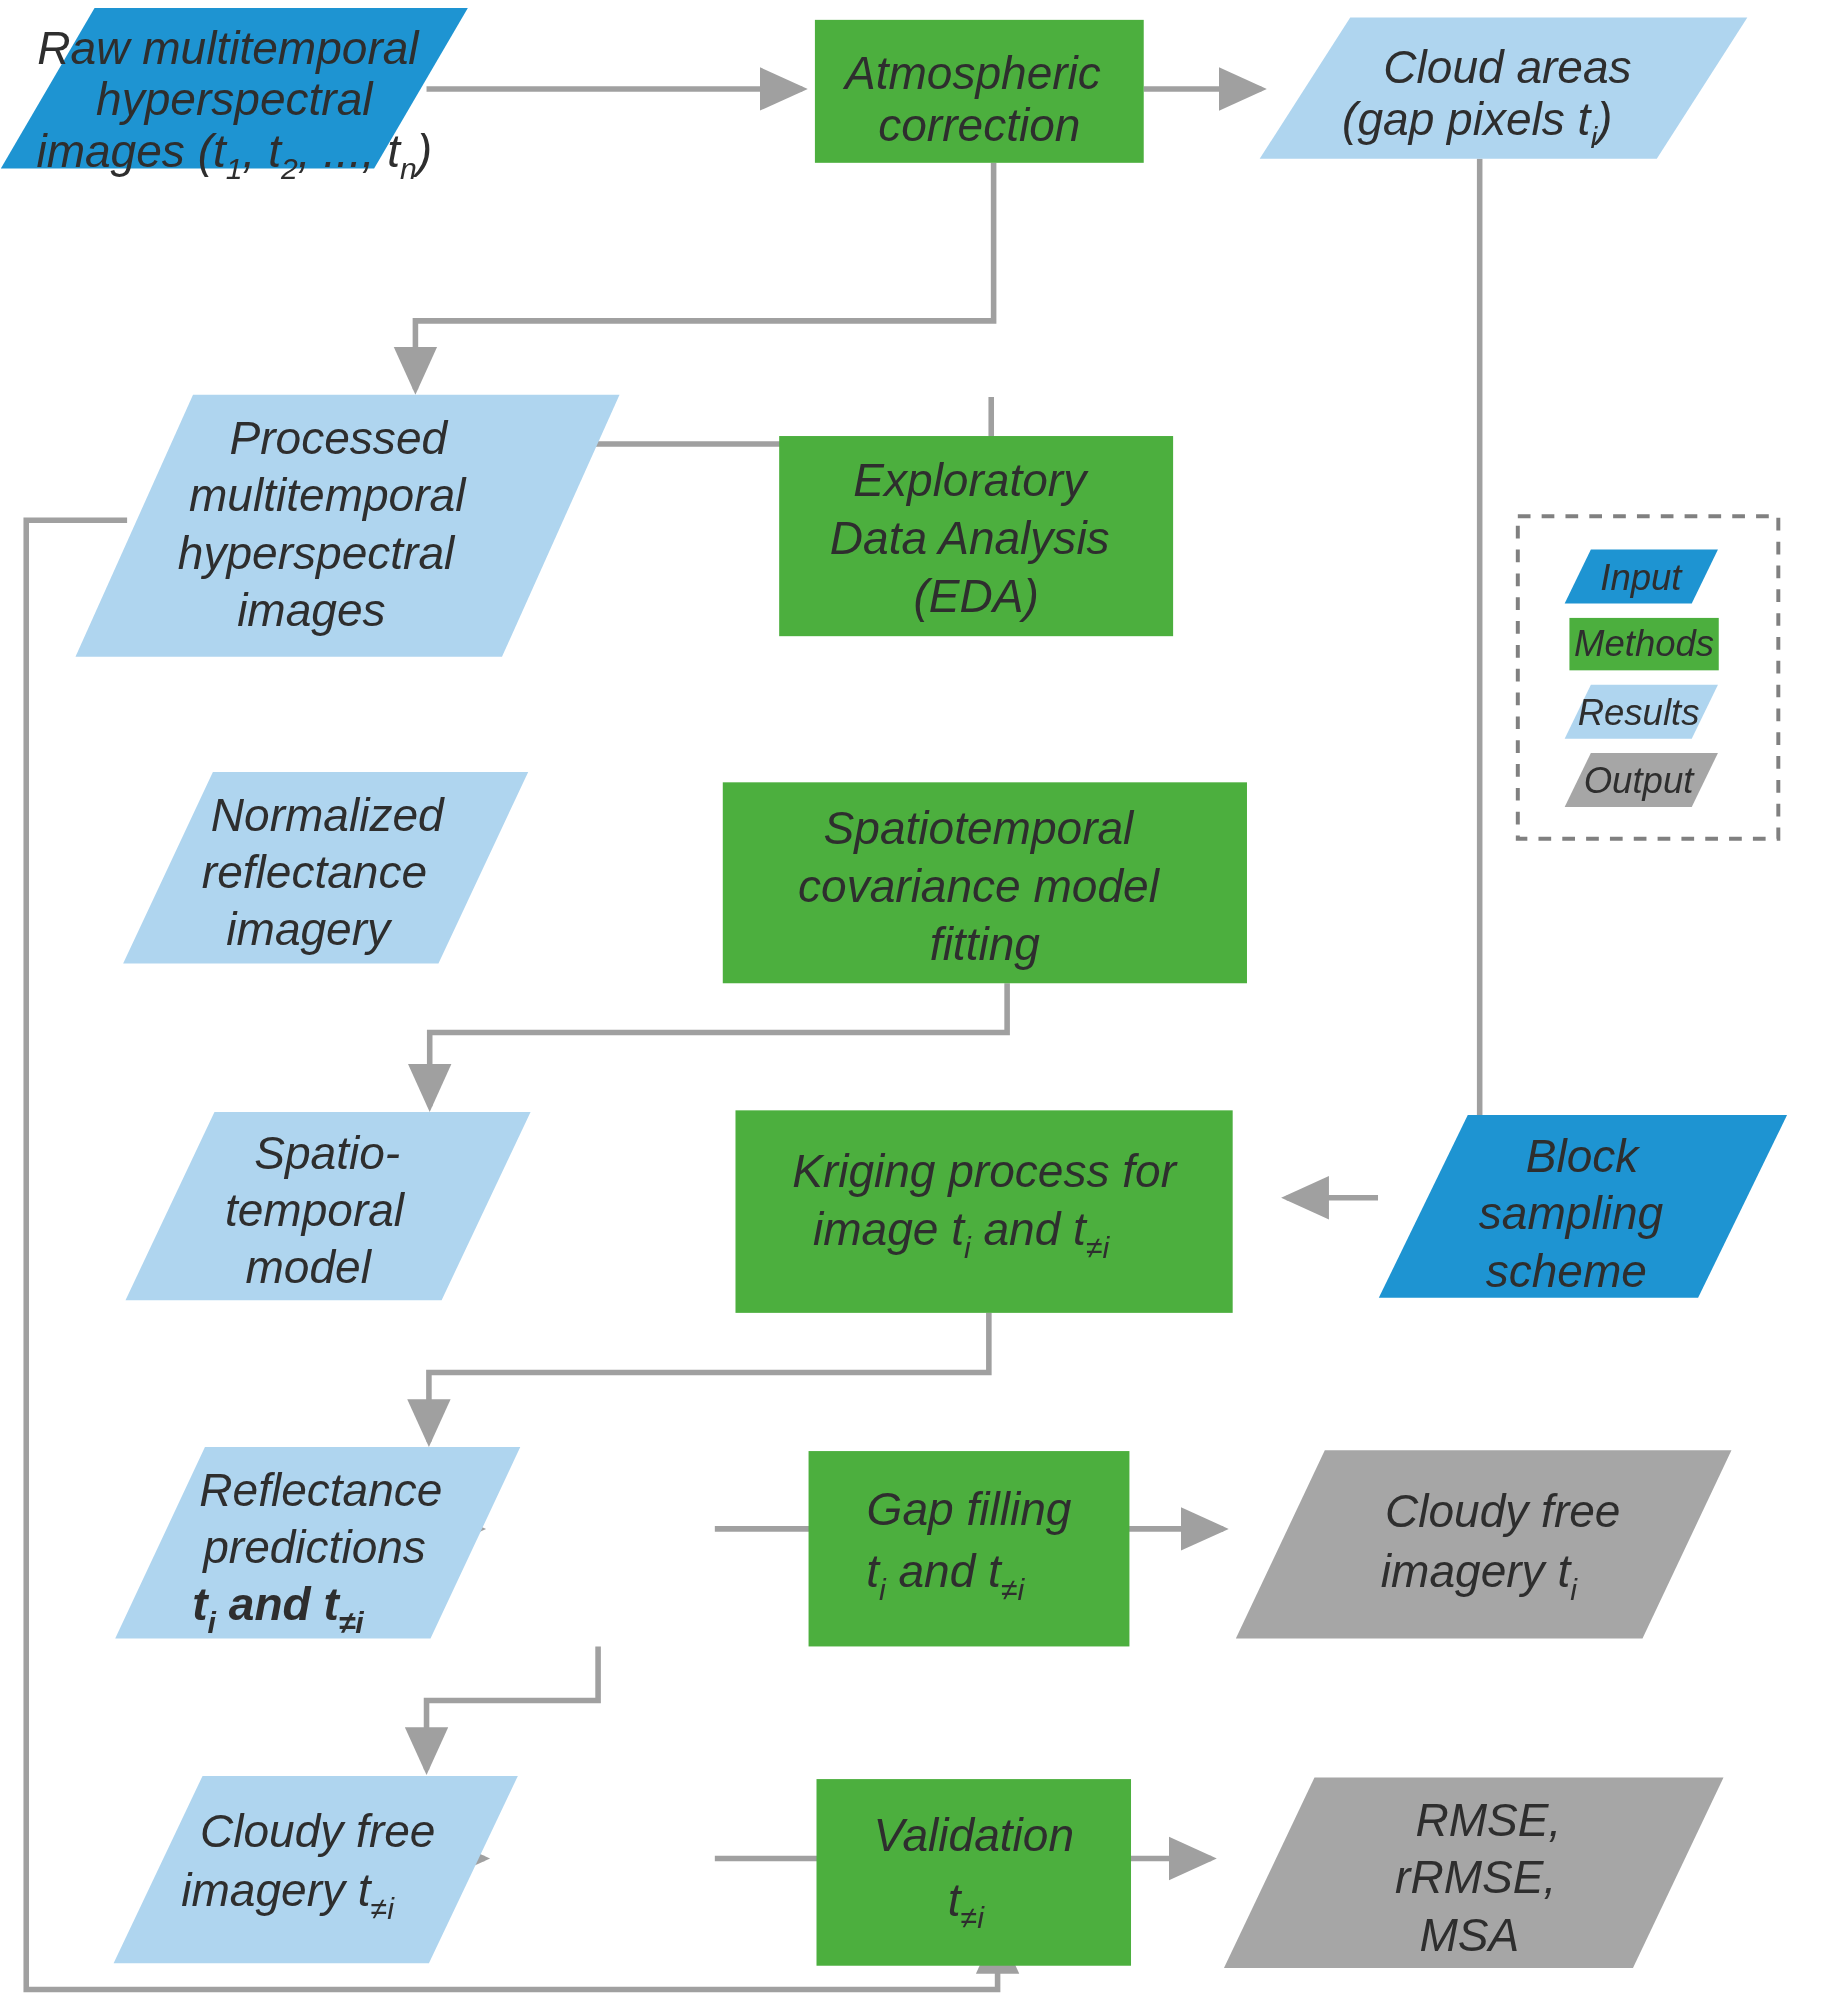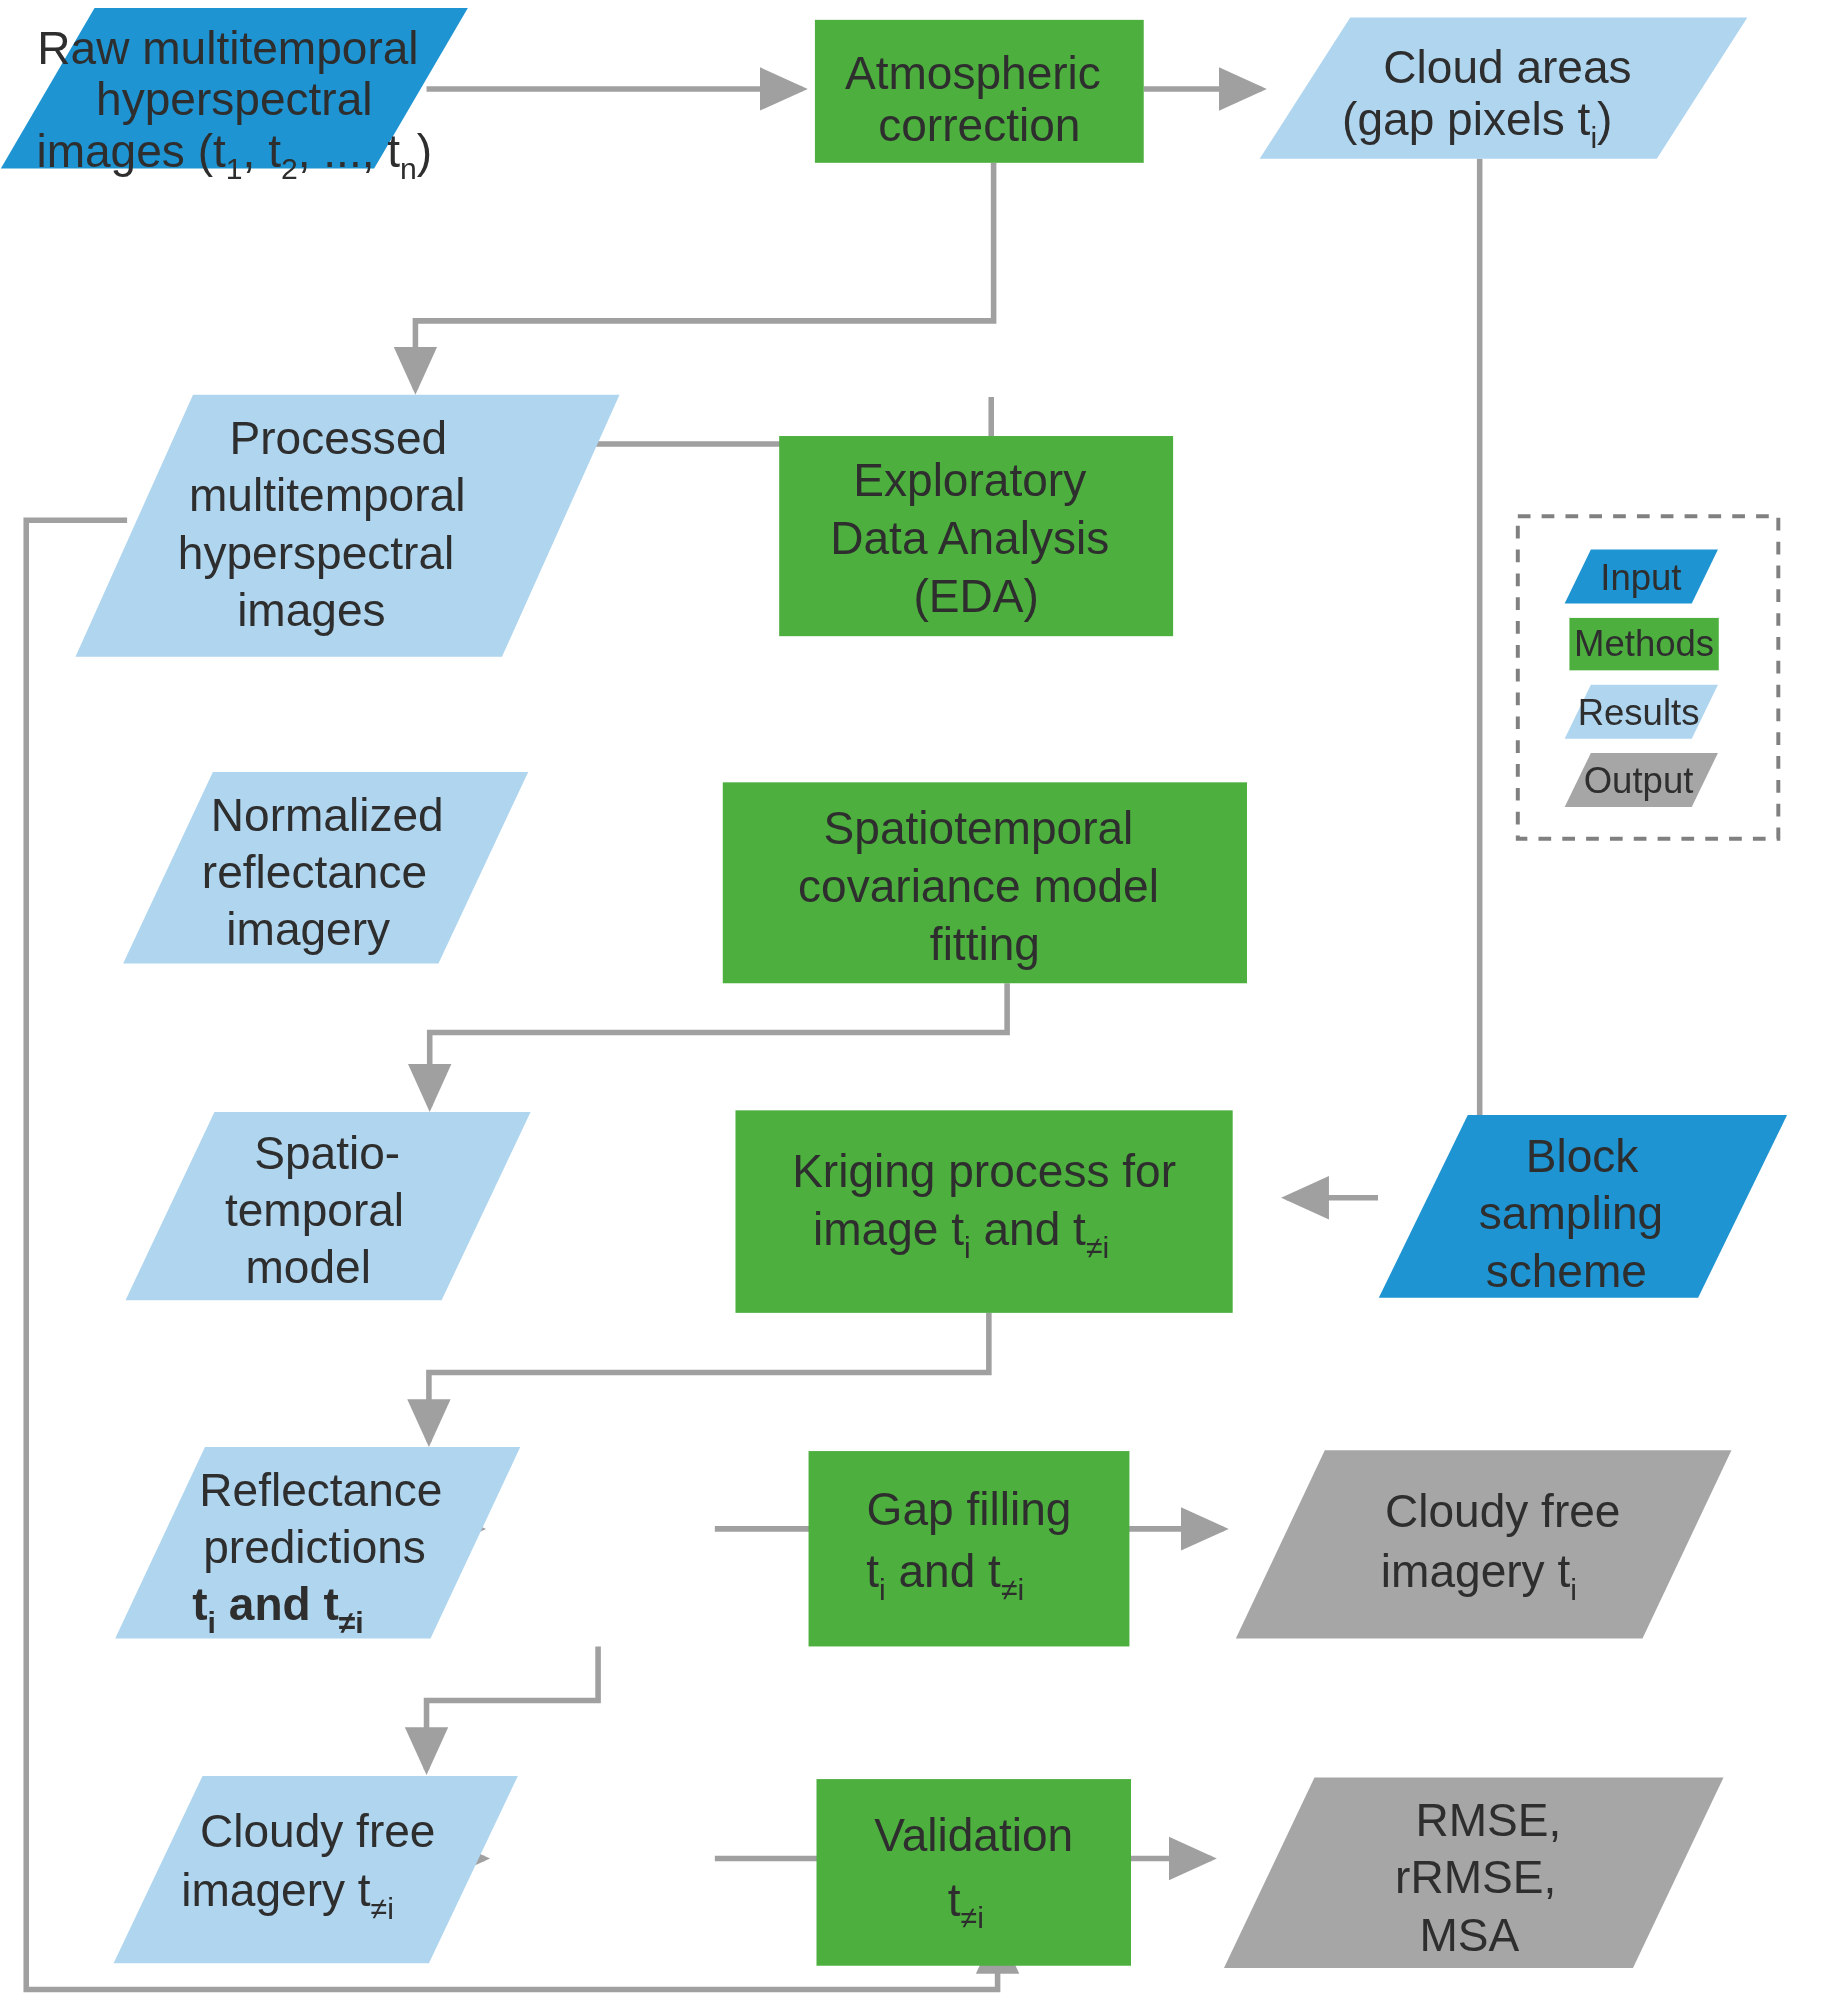--- a/index.html
+++ b/index.html
@@ -1,17 +1,17 @@
 <!DOCTYPE html>
 <html style="font-size:12.7px"><head>
 <meta charset="utf-8">
 <style>
   html,body{margin:0;padding:0;background:#ffffff;}
   body{width:1826px;height:2011px;font-family:"Liberation Sans",sans-serif;}
-  #stage{position:relative;width:1826px;height:2008px;overflow:hidden;background:#fff;}
+  #stage{position:relative;width:1826px;height:2008px;overflow:hidden;background:#fff;font-style:italic;}
   #flow{position:absolute;left:0;top:0;width:1826px;height:2011px;}
   .nodeTxt{font-family:"Liberation Sans",sans-serif;fill:#2e2e2e;font-size:56px;}
   .nodeTxtBig{font-size:58px;}
   .legendTxt{font-family:"Liberation Sans",sans-serif;fill:#2e2e2e;font-size:46px;}
   .sub{font-size:38px;}
 </style>
 </head>
 <body>
 
 <div id="stage">

